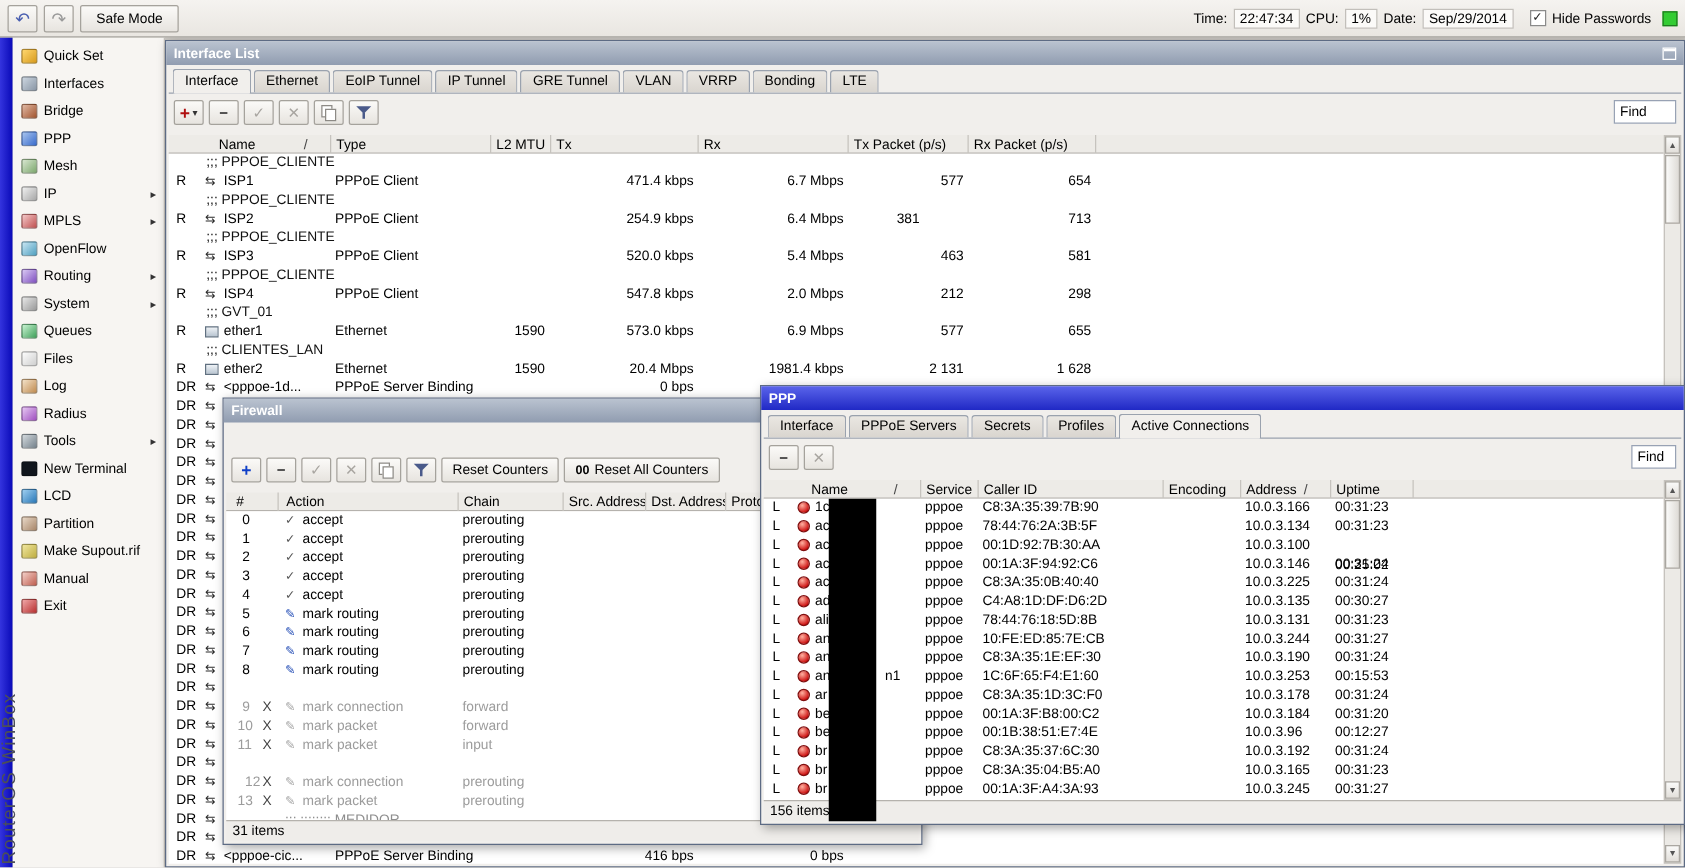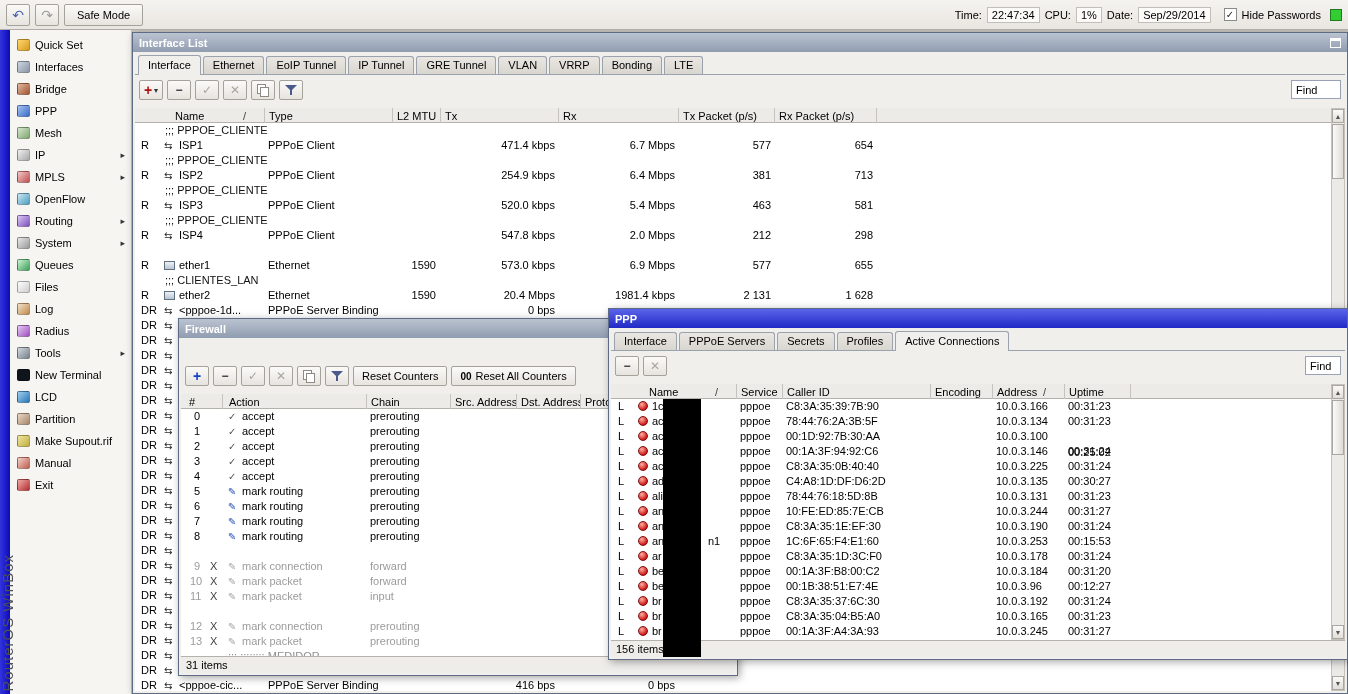--- a/index.html
+++ b/index.html
@@ -338,21 +338,21 @@
         <div class="c comment" style="left: 27px; width: 420px;">;;; PPPOE_CLIENTE</div>
       </div>
       <div class="lrow" style="top: 45px;">
         <div class="c" style="left: 3px; width: 22px;">R</div>
         <div class="c" style="left: 26px; width: 14px;"><span class="pppoe-ic">⇆</span></div>
         <div class="c" style="left: 41px; width: 88px;">ISP2</div>
         <div class="c" style="left: 130px; width: 127px;">PPPoE Client</div>
         <div class="c r" style="left: 258px; width: 46px;"></div>
         <div class="c r" style="left: 306px; width: 117px;">254.9 kbps</div>
         <div class="c r" style="left: 424px; width: 119px;">6.4 Mbps</div>
-        <div class="c r" style="left: 544px; width: 95px;">381</div>
+        <div class="c r" style="left: 544px; width: 95px; text-align: center;">381</div>
         <div class="c r" style="left: 640px; width: 101px;">713</div>
       </div>
       <div class="lrow" style="top: 60px;">
         <div class="c comment" style="left: 27px; width: 420px;">;;; PPPOE_CLIENTE</div>
       </div>
       <div class="lrow" style="top: 75px;">
         <div class="c" style="left: 3px; width: 22px;">R</div>
         <div class="c" style="left: 26px; width: 14px;"><span class="pppoe-ic">⇆</span></div>
         <div class="c" style="left: 41px; width: 88px;">ISP3</div>
         <div class="c" style="left: 130px; width: 127px;">PPPoE Client</div>
@@ -368,20 +368,23 @@
       <div class="lrow" style="top: 105px;">
         <div class="c" style="left: 3px; width: 22px;">R</div>
         <div class="c" style="left: 26px; width: 14px;"><span class="pppoe-ic">⇆</span></div>
         <div class="c" style="left: 41px; width: 88px;">ISP4</div>
         <div class="c" style="left: 130px; width: 127px;">PPPoE Client</div>
         <div class="c r" style="left: 258px; width: 46px;"></div>
         <div class="c r" style="left: 306px; width: 117px;">547.8 kbps</div>
         <div class="c r" style="left: 424px; width: 119px;">2.0 Mbps</div>
         <div class="c r" style="left: 544px; width: 95px;">212</div>
         <div class="c r" style="left: 640px; width: 101px;">298</div>
+      </div>
+      <div class="lrow" style="top: 120px;">
+        <div class="c comment" style="left: 27px; width: 420px;">;;; GVT_01</div>
       </div>
       <div class="lrow" style="top: 135px;">
         <div class="c" style="left: 3px; width: 22px;">R</div>
         <div class="c" style="left: 26px; width: 14px;"><span class="eth-ic"></span></div>
         <div class="c" style="left: 41px; width: 88px;">ether1</div>
         <div class="c" style="left: 130px; width: 127px;">Ethernet</div>
         <div class="c r" style="left: 258px; width: 46px;">1590</div>
         <div class="c r" style="left: 306px; width: 117px;">573.0 kbps</div>
         <div class="c r" style="left: 424px; width: 119px;">6.9 Mbps</div>
         <div class="c r" style="left: 544px; width: 95px;">577</div>
@@ -817,21 +820,21 @@
         <div class="c dis" style="left: 186px; width: 84px;">forward</div>
       </div>
       <div class="lrow" style="top: 180px;">
         <div class="c r dis" style="left: 6px; width: 16px;">11</div>
         <div class="c xmark" style="left: 26px; width: 12px;">X</div>
         <div class="c" style="left: 44px; width: 12px;"><span class="act-mark gray">✎</span></div>
         <div class="c dis" style="left: 58px; width: 124px;">mark packet</div>
         <div class="c dis" style="left: 186px; width: 84px;">input</div>
       </div>
       <div class="lrow" style="top: 210px;">
-        <div class="c r dis" style="left: 6px; width: 16px;">12</div>
+        <div class="c r dis" style="left: 12px; width: 16px;">12</div>
         <div class="c xmark" style="left: 26px; width: 12px;">X</div>
         <div class="c" style="left: 44px; width: 12px;"><span class="act-mark gray">✎</span></div>
         <div class="c dis" style="left: 58px; width: 124px;">mark connection</div>
         <div class="c dis" style="left: 186px; width: 84px;">prerouting</div>
       </div>
       <div class="lrow" style="top: 225px;">
         <div class="c r dis" style="left: 6px; width: 16px;">13</div>
         <div class="c xmark" style="left: 26px; width: 12px;">X</div>
         <div class="c" style="left: 44px; width: 12px;"><span class="act-mark gray">✎</span></div>
         <div class="c dis" style="left: 58px; width: 124px;">mark packet</div>

